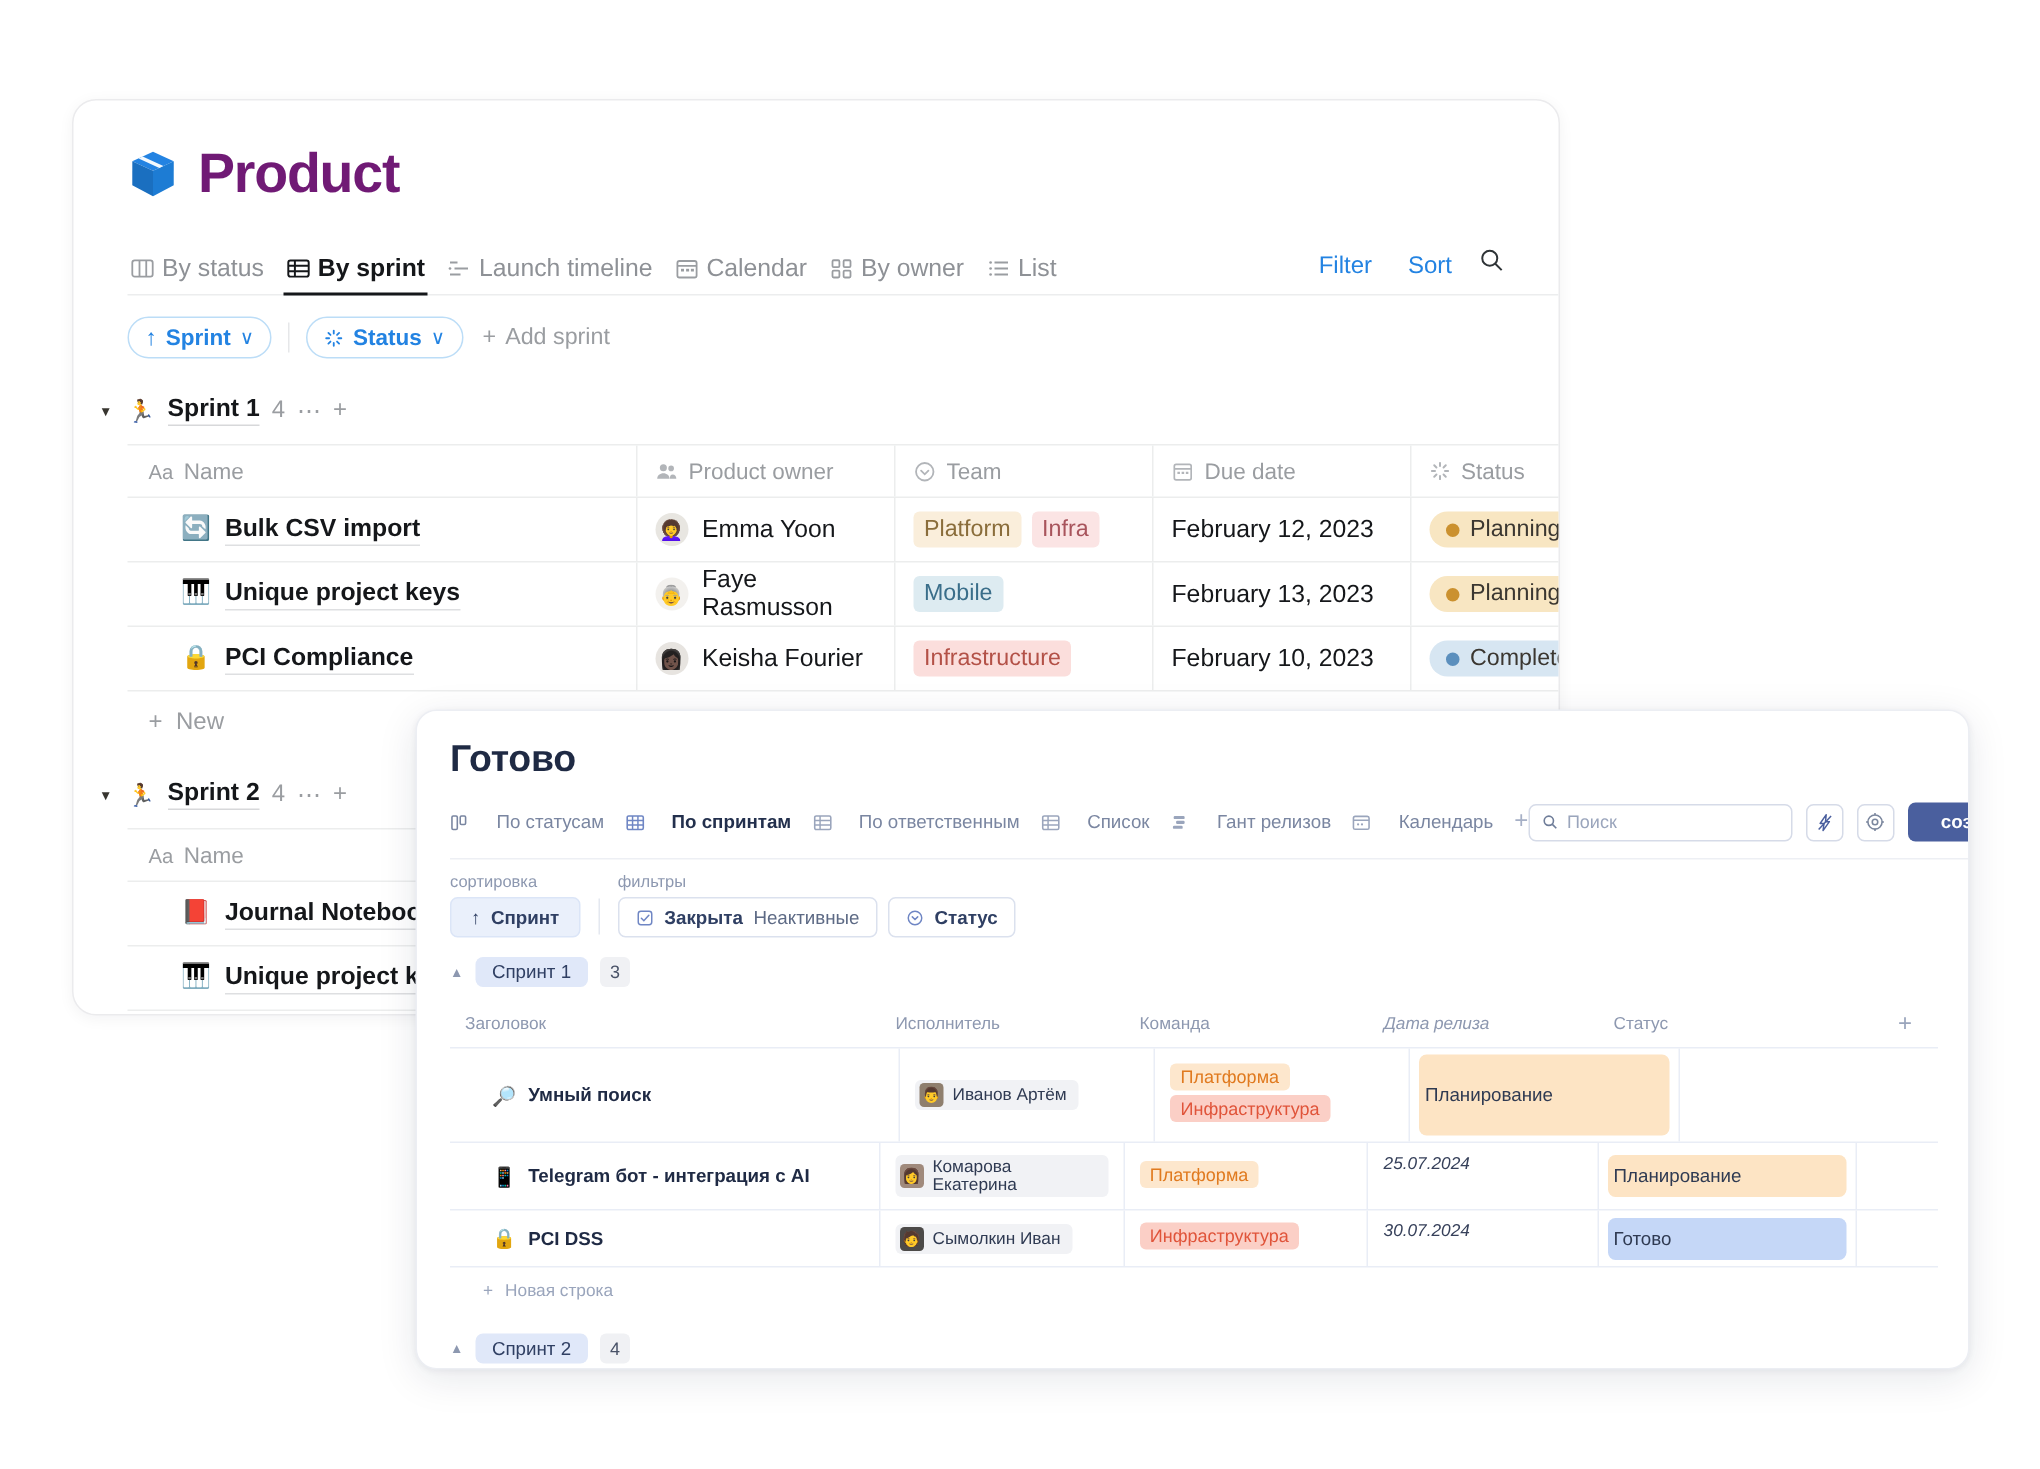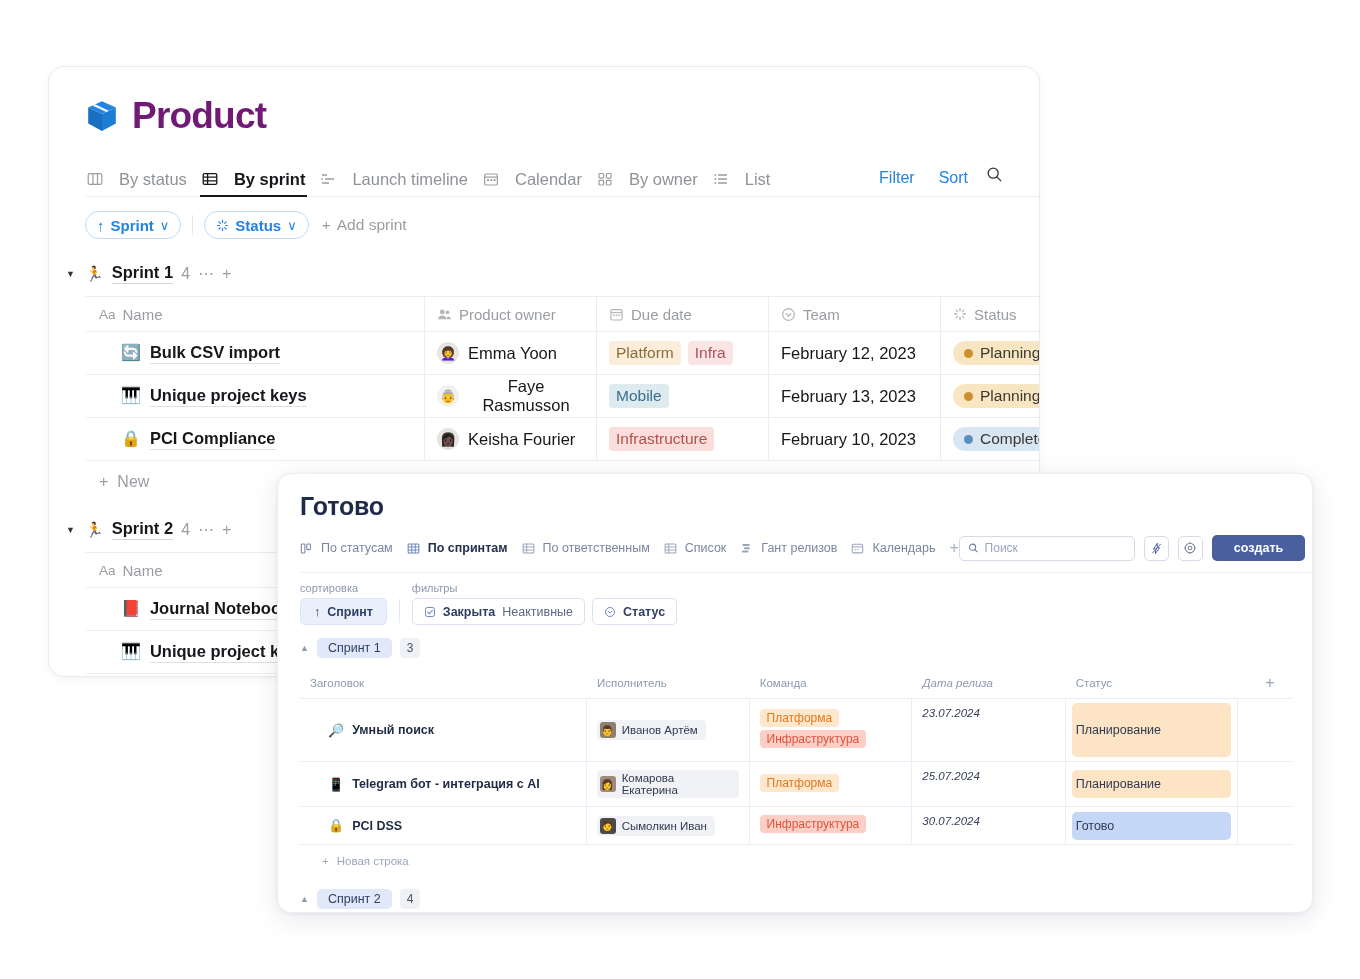--- a/index.html
+++ b/index.html
@@ -30,21 +30,21 @@
     letter-spacing: -0.8px; line-height: 1;
   }
 
   .n-tabs {
     display: flex; align-items: flex-end; gap: 0;
     margin-top: 29px; padding-right: 36px;
     border-bottom: 1px solid #ecedee;
     height: 34px;
   }
   .n-tab {
-    display: flex; align-items: flex-start; gap: 16px;
+    display: flex; align-items: flex-start; gap: 5px;
     font-size: 16.5px; color: #8e9196; font-weight: 400;
     padding: 0 13px 9px 2px; cursor: pointer; white-space: nowrap;
     position: relative;
   }
   .n-tab .lbl { line-height: 1; }
   .n-tab.active { color: #15171a; font-weight: 700; }
   .n-tab.active::after {
     content: ""; position: absolute; left: 0; right: 11px; bottom: -1px;
     height: 2.5px; background: #15171a;
   }
@@ -80,21 +80,21 @@
   }
   .n-gcount { font-size: 16px; color: #9a9da1; }
   .n-gdots, .n-gplus { font-size: 16px; color: #9a9da1; cursor: pointer; }
 
   
   .n-table { margin-top: 12px; width: 956px; border-top: 1px solid #eceded; }
   .n-row { display: flex; border-bottom: 1px solid #eceded; }
   .n-row.head { border-bottom: 1px solid #eceded; }
   .n-cell {
     padding: 0 12px; display: flex; align-items: center;
-    border-right: 1px solid #eceded; min-height: 42px; text-align: center;
+    border-right: 1px solid #eceded; min-height: 42px;
   }
   .n-cell.c0 { width: 340px; padding-left: 14px; }
   .n-cell.c1 { width: 172px; }
   .n-cell.c2 { width: 172px; gap: 7px; }
   .n-cell.c3 { width: 172px; }
   .n-cell.c4 { width: 100px; border-right: none; }
   .n-row.head .n-cell { min-height: 34px; font-size: 15px; color: #9a9da1; gap: 7px; }
   .n-row.body .n-cell { min-height: 42px; font-size: 16.5px; color: #15171a; }
   .n-aa { font-size: 13.5px; color: #9a9da1; font-weight: 400; }
   .n-name {
@@ -138,21 +138,21 @@
   }
   .r-pad { padding: 18px 0 0 22px; }
   .r-title {
     font-size: 25px; font-weight: 700; color: #1f2a44; letter-spacing: -.2px;
   }
   .r-tabsrow {
     display: flex; align-items: center; margin-top: 14px;
     padding-right: 18px; border-bottom: 1px solid #edeff4; padding-bottom: 11px;
   }
   .r-tab {
-    display: inline-flex; align-items: center; gap: 8px;
+    display: inline-flex; align-items: center; gap: 18px;
     font-size: 12.5px; color: #7a86a1; margin-right: 14px;
     cursor: pointer; white-space: nowrap;
   }
   .r-tab.active { color: #23304d; font-weight: 700; }
   .r-tabico { width: 13px; height: 13px; flex: none; display: block; }
   .r-plus { font-size: 16px; color: #a6b0c6; cursor: pointer; }
   .r-right { margin-left: auto; display: flex; align-items: center; gap: 9px; }
   .r-search {
     width: 176px; height: 25px; border: 1px solid #d6dbe8; border-radius: 5px;
     display: flex; align-items: center; gap: 6px; padding: 0 8px; background: #fff;
@@ -382,36 +382,36 @@
           </div>
           <div class="n-cell c1">
             <svg width="15" height="15" viewBox="0 0 16 16">
               <circle cx="5.6" cy="5.2" r="2.5" fill="#b2b5b9"></circle>
               <circle cx="11.1" cy="5.6" r="2" fill="#b2b5b9"></circle>
               <path d="M1.2 13c0-2.4 2-4 4.4-4s4.4 1.6 4.4 4z" fill="#b2b5b9"></path>
               <path d="M10.2 13c0-1.9.6-3 2-3 1.7 0 2.6 1.2 2.6 3z" fill="#b2b5b9"></path>
             </svg>
             <span>Product owner</span>
           </div>
+          <div class="n-cell c2">
+            <svg width="15" height="15" viewBox="0 0 16 16">
+              <circle cx="8" cy="8" r="6.2" fill="none" stroke="#b2b5b9" stroke-width="1.3"></circle>
+              <path d="M5.4 7.2 L8 9.8 L10.6 7.2" fill="none" stroke="#b2b5b9" stroke-width="1.3" stroke-linecap="round"></path>
+            </svg>
+            <span>Team</span>
+          </div>
           <div class="n-cell c3">
             <svg width="15" height="15" viewBox="0 0 16 16">
               <rect x="2" y="2.8" width="12" height="11" rx="1.3" fill="none" stroke="#b2b5b9" stroke-width="1.2"></rect>
               <line x1="2" y1="6" x2="14" y2="6" stroke="#b2b5b9" stroke-width="1.2"></line>
               <rect x="4.2" y="8" width="1.8" height="1.6" fill="#b2b5b9"></rect>
               <rect x="7.2" y="8" width="1.8" height="1.6" fill="#b2b5b9"></rect>
               <rect x="10.2" y="8" width="1.8" height="1.6" fill="#b2b5b9"></rect>
             </svg>
             <span>Due date</span>
-          </div>
-          <div class="n-cell c2">
-            <svg width="15" height="15" viewBox="0 0 16 16">
-              <circle cx="8" cy="8" r="6.2" fill="none" stroke="#b2b5b9" stroke-width="1.3"></circle>
-              <path d="M5.4 7.2 L8 9.8 L10.6 7.2" fill="none" stroke="#b2b5b9" stroke-width="1.3" stroke-linecap="round"></path>
-            </svg>
-            <span>Team</span>
           </div>
           <div class="n-cell c4">
             <svg width="14" height="14" viewBox="0 0 16 16">
               <g stroke="#b2b5b9" stroke-width="1.5" stroke-linecap="round">
                 <line x1="8" y1="1.8" x2="8" y2="4.2"></line>
                   <line x1="8" y1="11.8" x2="8" y2="14.2"></line>
                 <line x1="1.8" y1="8" x2="4.2" y2="8"></line>
                   <line x1="11.8" y1="8" x2="14.2" y2="8"></line>
                 <line x1="3.6" y1="3.6" x2="5.3" y2="5.3"></line>
                   <line x1="10.7" y1="10.7" x2="12.4" y2="12.4"></line>
@@ -689,23 +689,20 @@
           <div class="r-bcell rc1">
             <span class="r-person">
               <span class="r-pav" style="background:#8f7f6e">👨</span>
               <span>Иванов Артём</span>
             </span>
           </div>
           <div class="r-bcell rc2">
             <span class="r-team" style="background:#fde7cd;color:#e07a1f">Платформа</span>
             <span class="r-team" style="background:#fbcfc6;color:#e0543a">Инфраструктура</span>
           </div>
-          <div class="r-bcell rc3">
-            <span class="r-date">23.07.2024</span>
-          </div>
           <div class="r-bcell rc4">
             <span class="r-stat" style="background:#fde4c4;padding:20px 4px">Планирование</span>
           </div>
           <div class="r-bcell rc5"></div>
         </div>
 
         <div class="r-brow">
           <div class="r-bcell rc0">
             <div class="r-nm">
               <span class="r-emoji">📱</span>

